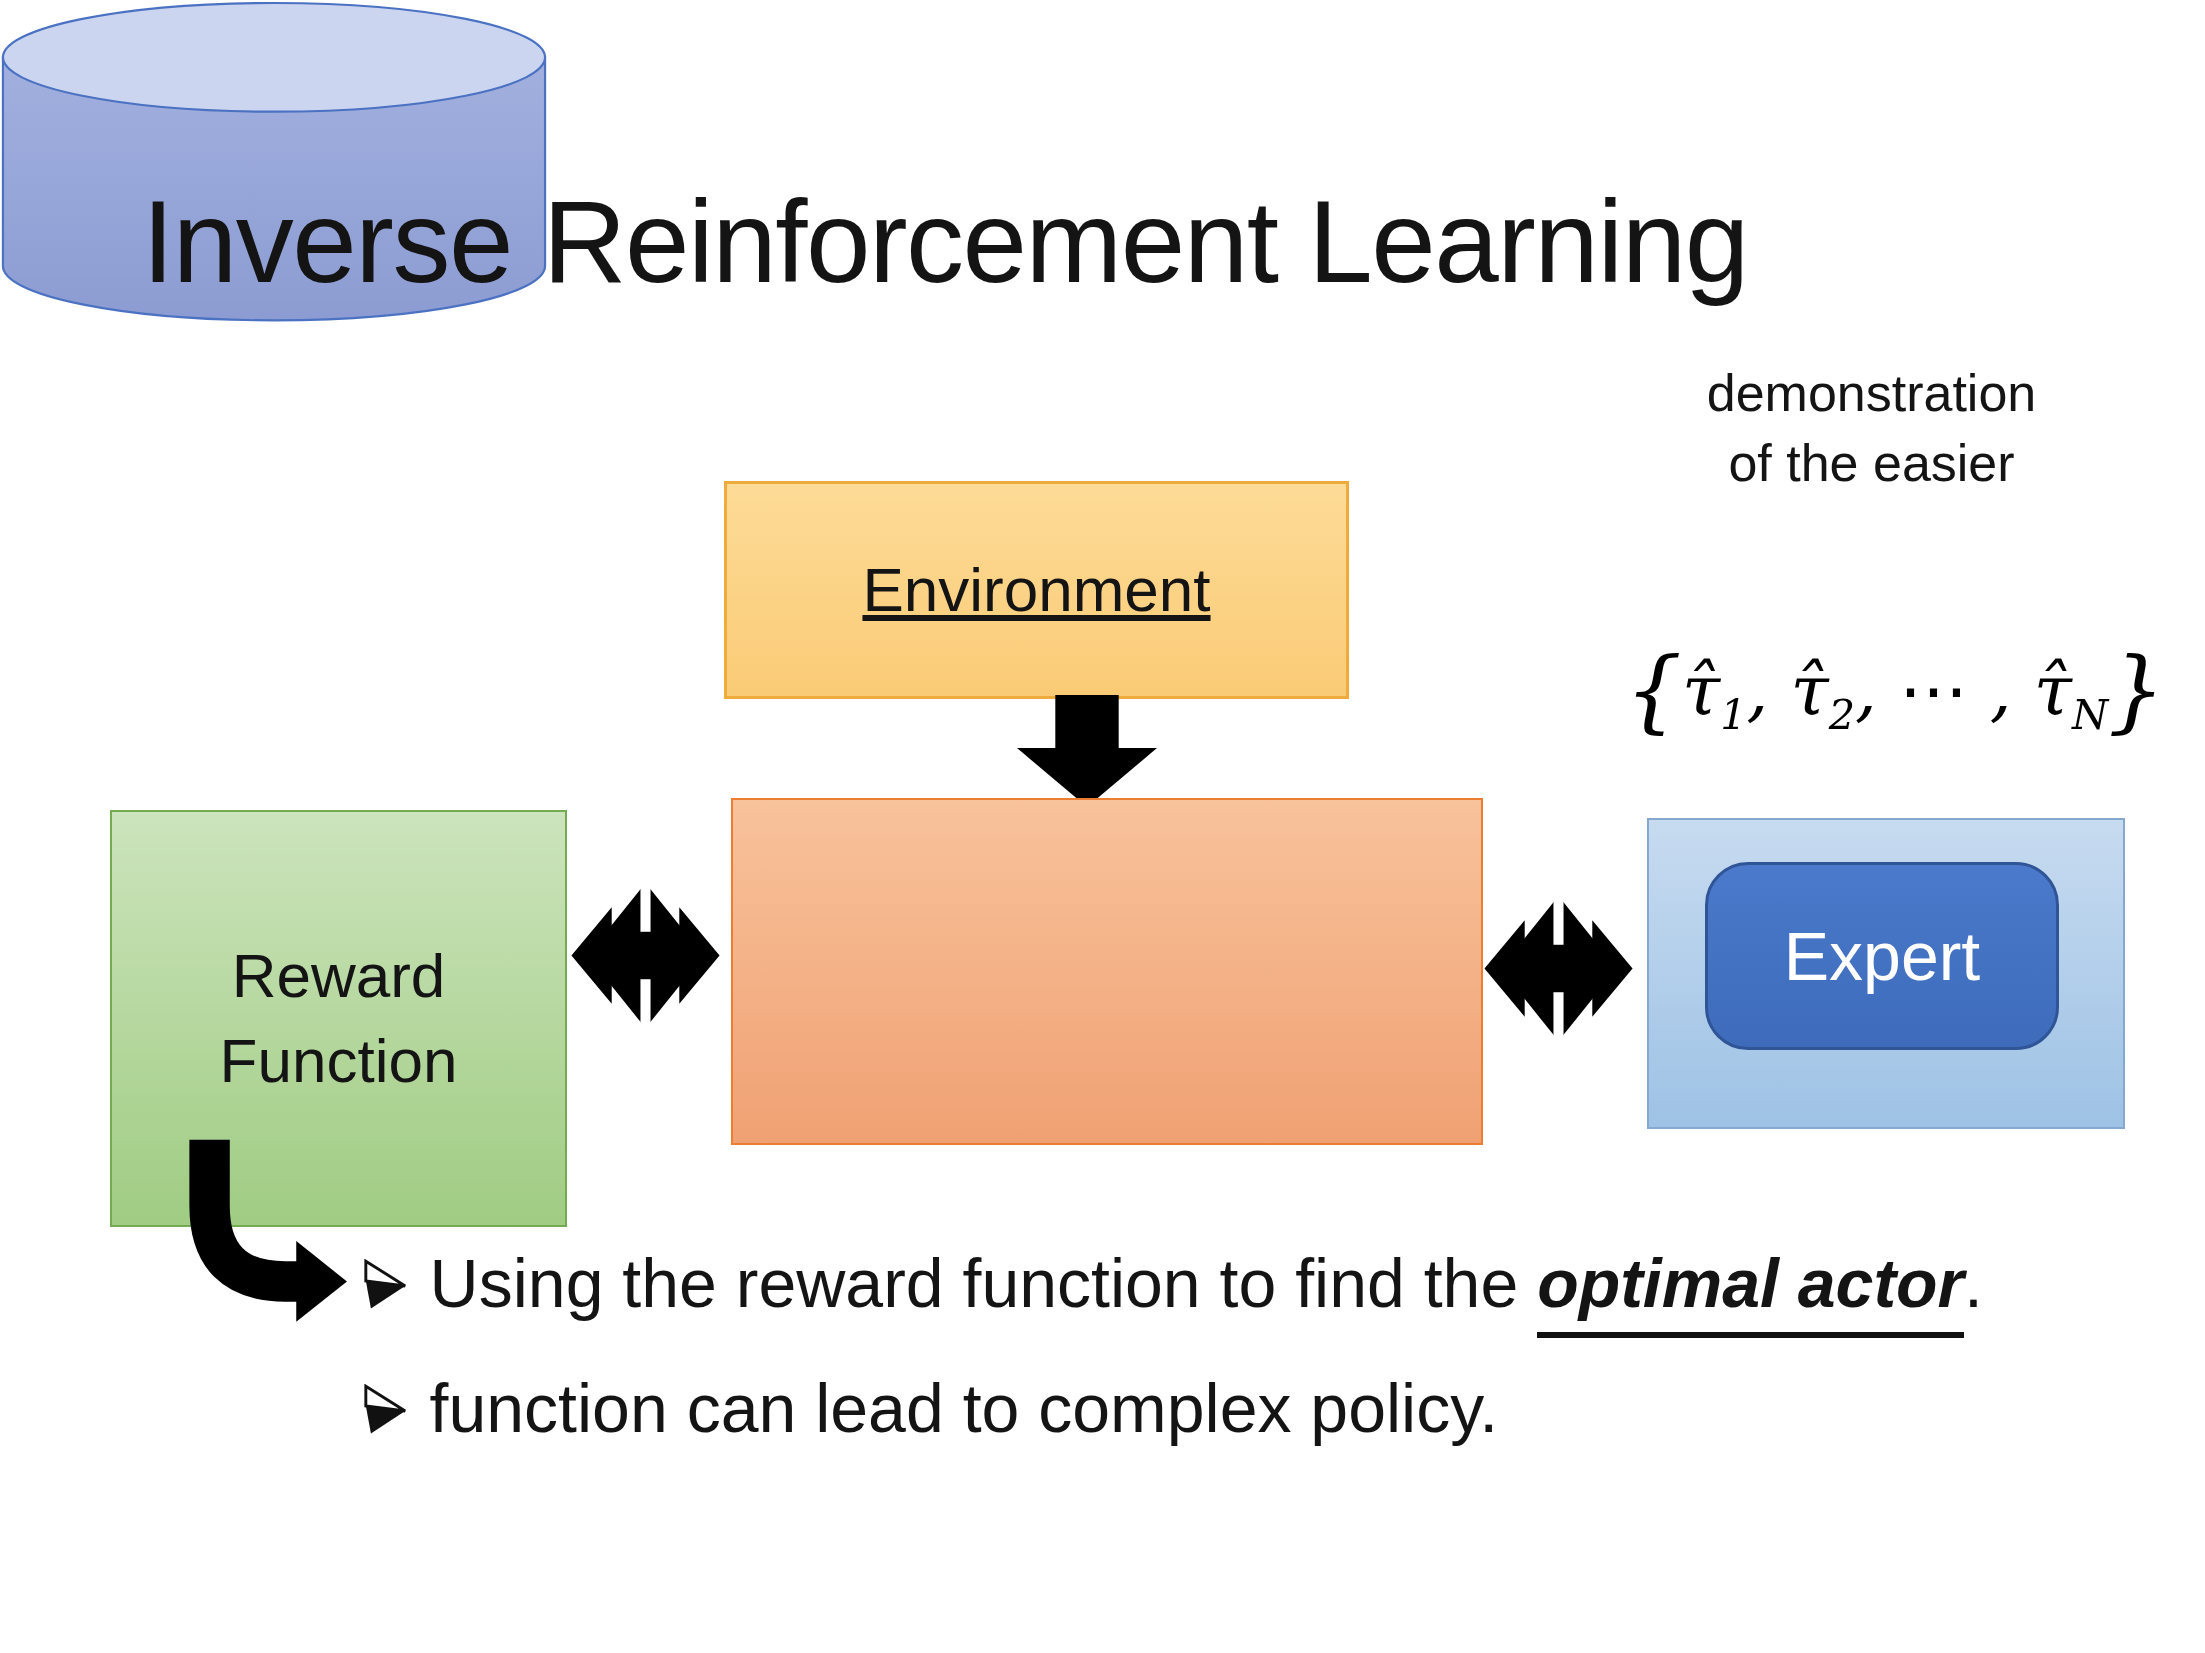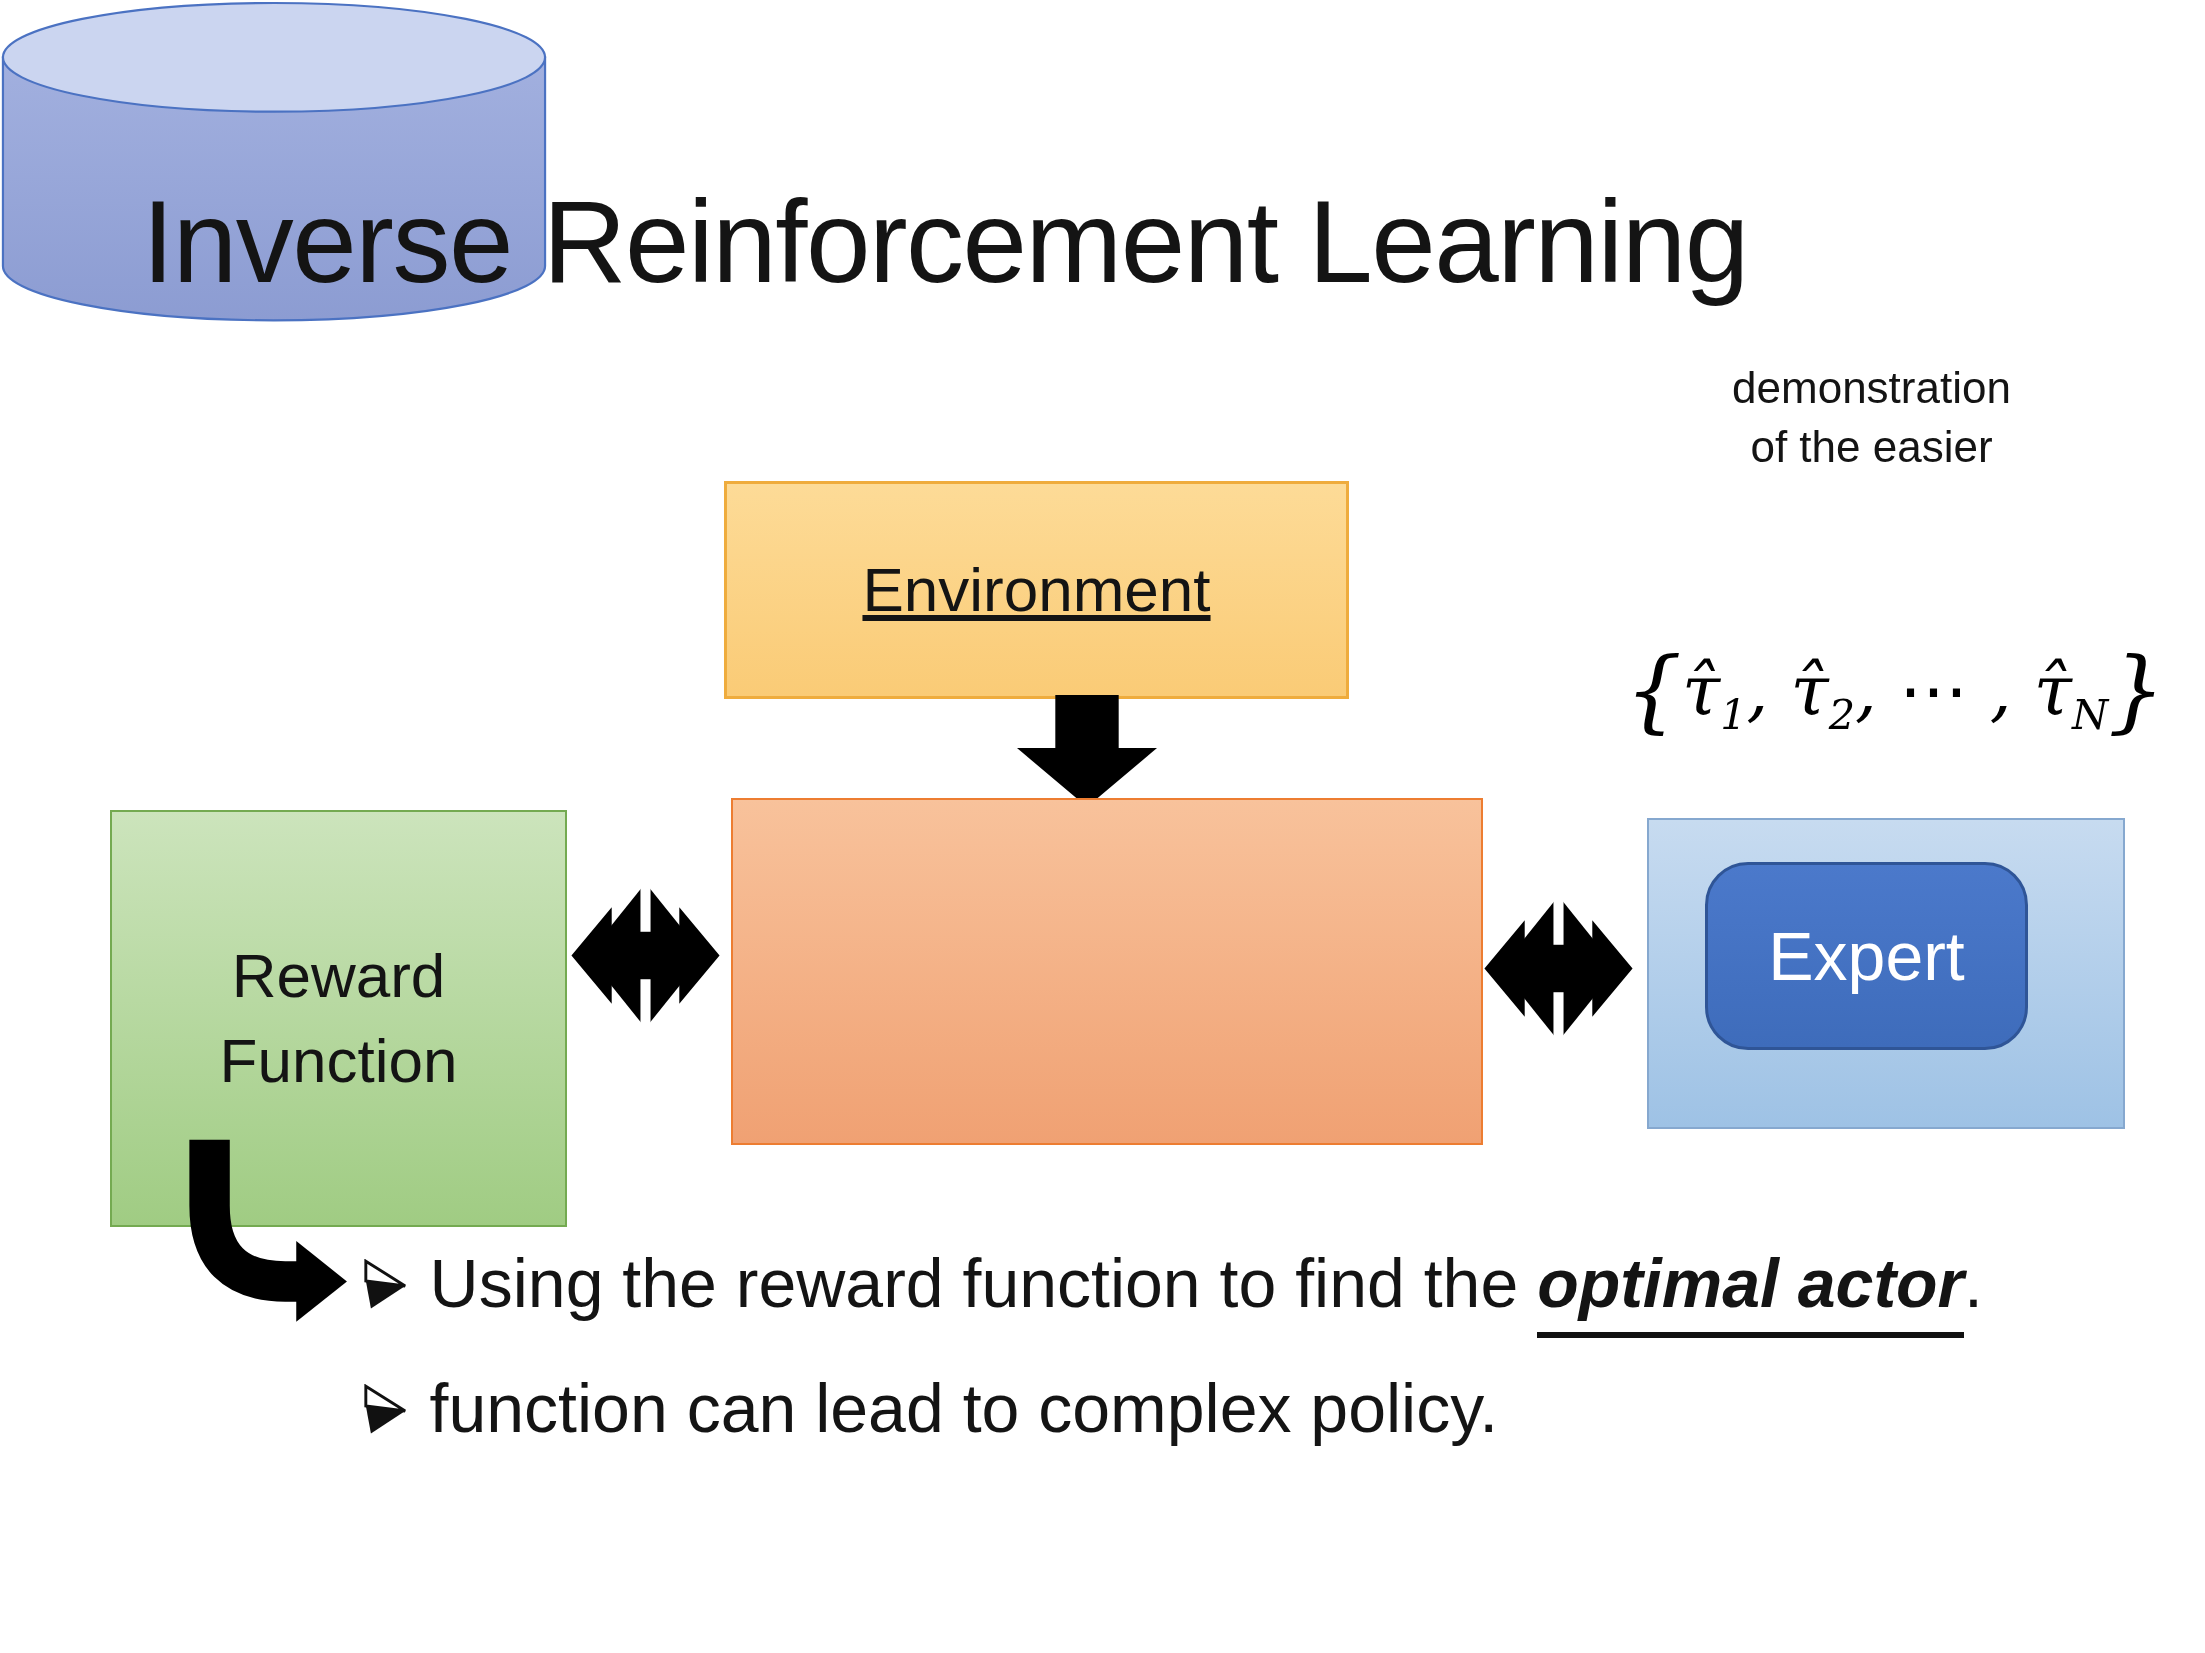--- a/index.html
+++ b/index.html
@@ -11,21 +11,21 @@
 
   
   #title{
     left:142px;top:175px;margin:0;font-size:116px;font-weight:400;
     letter-spacing:-1.5px;white-space:nowrap;color:#141414;
   }
 
   
   #demo-label{
     left:1614px;top:359px;width:515px;text-align:center;
-    font-size:44px;line-height:1.34;color:#141414;
+    font-size:52px;line-height:1.34;color:#141414;
   }
 
   
   .dbox{
     display:flex;flex-direction:column;align-items:center;justify-content:center;
     text-align:center;font-size:62px;line-height:1.36;color:#141414;
     box-sizing:border-box;
   }
   #env-box{
     left:724px;top:481px;width:625px;height:218px;
@@ -47,21 +47,21 @@
     left:724px;top:807px;width:748px;height:337px;
     background:linear-gradient(180deg,#F8C29B 0%,#F0A173 100%);
     border:2.9px solid #ED7D31;
   }
   #expert-container{
     left:1647px;top:818px;width:474px;height:307px;
     background:linear-gradient(180deg,#C7DBF0 0%,#9EC2E5 100%);
     border:2.2px solid #86A8CF;
   }
   #expert-box{
-    left:1705px;top:862px;width:323px;height:188px;
+    left:1705px;top:862px;width:354px;height:188px;
     background:linear-gradient(180deg,#4B79CB 0%,#3E6CBB 100%);
     border:3.7px solid #2F5597;border-radius:43px;
     color:#ffffff;font-size:68px;
   }
 
   
   #cylinder{left:1607px;top:531px;}
   #formula{
     left:1625px;top:638px;width:515px;
     font-family:"DejaVu Serif",serif;font-style:italic;

